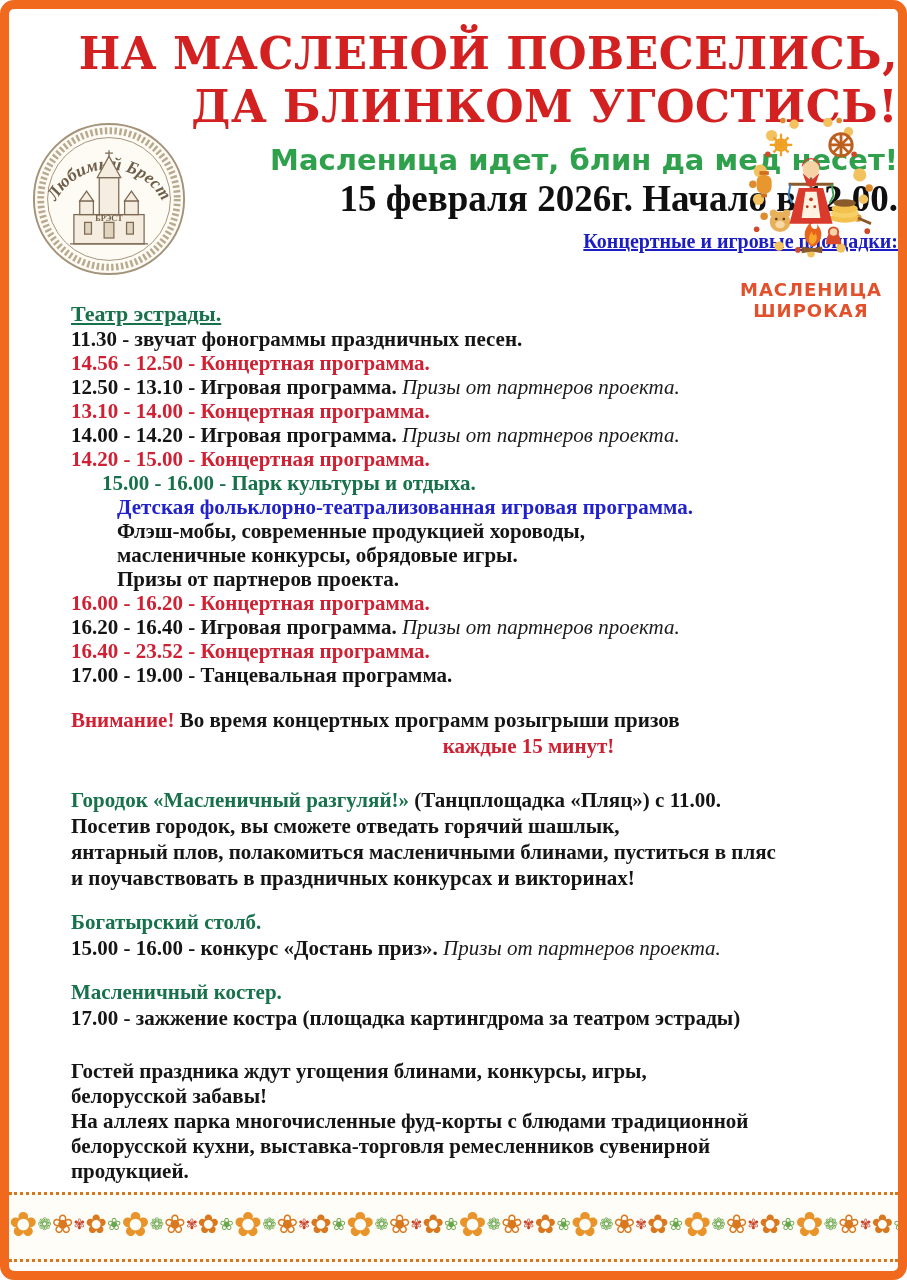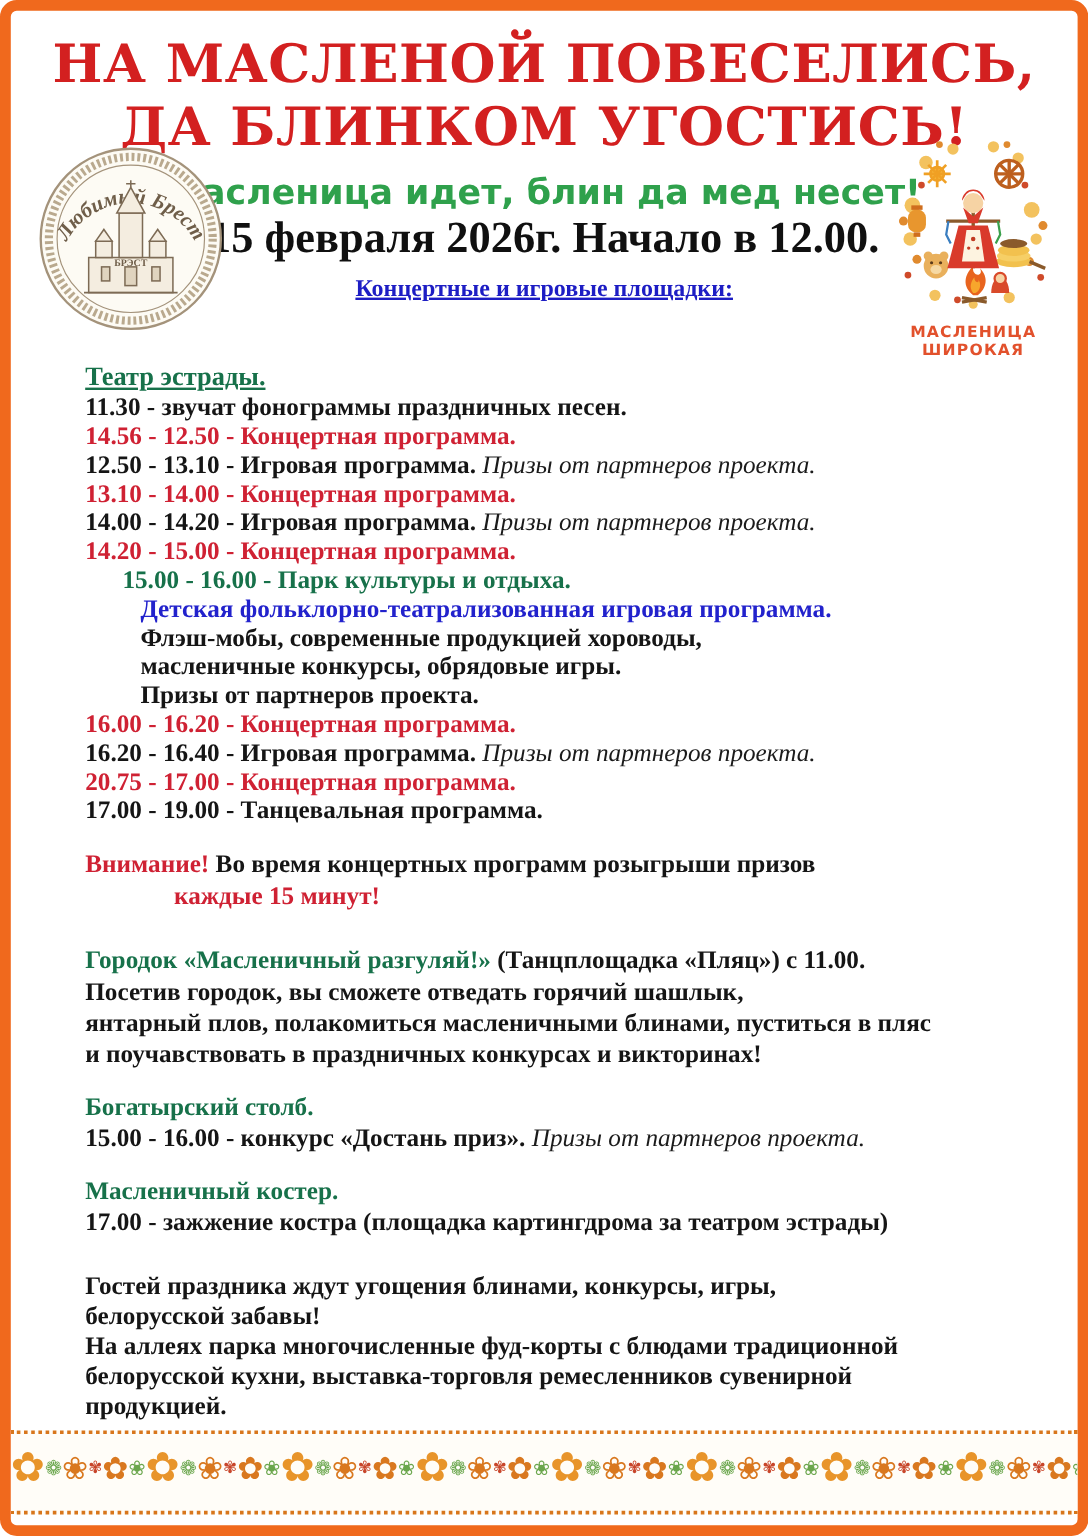--- a/index.html
+++ b/index.html
@@ -11,21 +11,21 @@
     border-radius:14px;
     background:#ffffff;
     overflow:hidden;
     font-family:"Liberation Serif", serif;
     color:var(--text_black,#151515);
   }
   
   .header{position:relative;height:292px;}
   .logo-left{position:absolute;left:22px;top:110px;width:156px;}
   .logo-right{position:absolute;right:8px;top:104px;width:158px;text-align:center;}
-  .titles{text-align:center;padding-top:18px;}
+  .titles{text-align:right;padding-top:18px;}
   .title-line{
     font-family:"DejaVu Serif", serif;
     font-weight:bold;
     color:var(--title_red,#d32020);
     font-size:44px;line-height:53px;
     letter-spacing:0.5px;
   }
   .subtitle{
     font-family:"DejaVu Sans", sans-serif;
     font-weight:bold;
@@ -50,21 +50,21 @@
     font-size:22px;line-height:26px;
   }
   .line{line-height:24px;}
   .line.red{color:var(--time_red,#cf2133);}
   .line.green{color:var(--venue_green,#17714a);margin-left:31px;}
   .line.blue{color:#2222cc;}
   .line.indent{padding-left:46px;}
   .note{font-weight:normal;font-style:italic;color:#1b1b1b;}
   .attention{margin-top:20px;line-height:26px;}
   .attention .label{color:var(--time_red,#cf2133);}
-  .attention-line2{color:var(--time_red,#cf2133);line-height:26px;margin-left:74px;}
+  .attention-line2{color:var(--time_red,#cf2133);line-height:26px;margin-left:118px;text-align:center;}
   .block{margin-top:28px;}
   .block-sm{margin-top:18px;}
   .green-head{color:var(--venue_green,#17714a);line-height:26px;}
   .desc-line{line-height:26px;}
   .outro .desc-line{line-height:25px;}
   .attractions{color:var(--link_blue,#2020c8);line-height:26px;margin-top:14px;}
   
   .footer-strip{
     position:absolute;left:0;right:0;bottom:9px;height:64px;
     border-top:3px dotted #d8761c;
@@ -74,23 +74,23 @@
     line-height:58px;
   }
   .footer-strip span{vertical-align:middle;}
   .fl-big{font-size:34px;color:#e8942a;}
   .fl-mid{font-size:26px;color:#d9781f;}
   .fl-leaf{font-size:17px;color:#6aa64c;}
   .fl-red{font-size:14px;color:#c8452a;}
   
   .logo-caption{
     font-family:"DejaVu Sans", sans-serif;
-    font-weight:bold;font-size:13px;letter-spacing:1px;
+    font-weight:bold;font-size:18px;letter-spacing:1px;
     color:var(--logo_caption_red,#e2512c);
-    margin-top:2px;
+    margin-top:12px;
   }
 </style>
 </head>
 <body>
 
 <div class="page">
 
   <div class="header">
 
     <div class="logo-left">
@@ -240,21 +240,21 @@
         <div class="line red">13.10 - 14.00 - Концертная программа.</div>
         <div class="line black">14.00 - 14.20 - Игровая программа.<span class="note"> Призы от партнеров проекта.</span></div>
         <div class="line red">14.20 - 15.00 - Концертная программа.</div>
         <div class="line green">15.00 - 16.00 - Парк культуры и отдыха.</div>
         <div class="line blue indent">Детская фольклорно-театрализованная игровая программа.</div>
         <div class="line black indent">Флэш-мобы, современные продукцией хороводы,</div>
         <div class="line black indent">масленичные конкурсы, обрядовые игры.</div>
         <div class="line black indent">Призы от партнеров проекта.</div>
         <div class="line red">16.00 - 16.20 - Концертная программа.</div>
         <div class="line black">16.20 - 16.40 - Игровая программа.<span class="note"> Призы от партнеров проекта.</span></div>
-        <div class="line red">20.75 - 17.00 - Концертная программа.</div>
+        <div class="line red">16.40 - 23.52 - Концертная программа.</div>
         <div class="line black">17.00 - 19.00 - Танцевальная программа.</div>
       </div>
 
     <div class="attention">
       <span class="label">Внимание!</span><span> Во время концертных программ розыгрыши призов</span>
     </div>
     <div class="attention-line2">каждые 15 минут!</div>
 
     <div class="block">
       <div class="desc-line">

